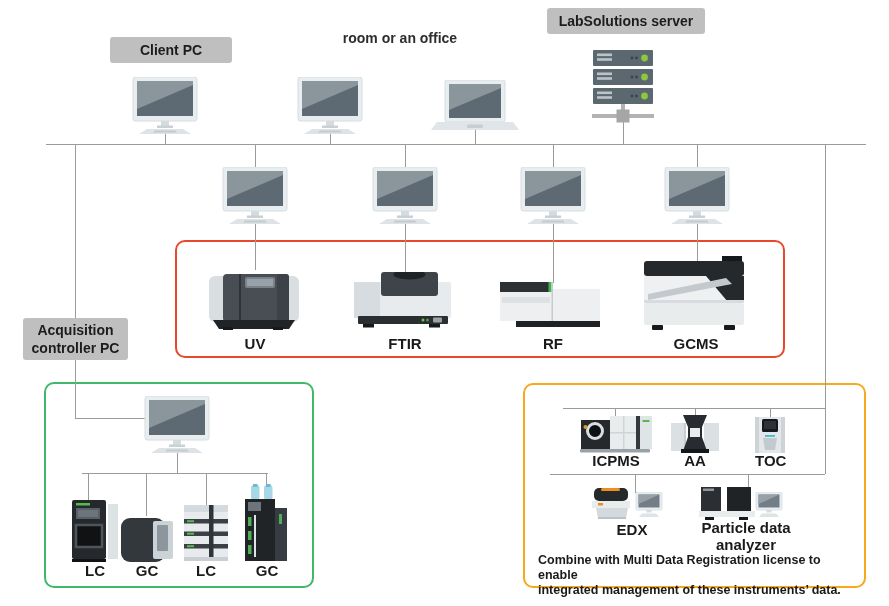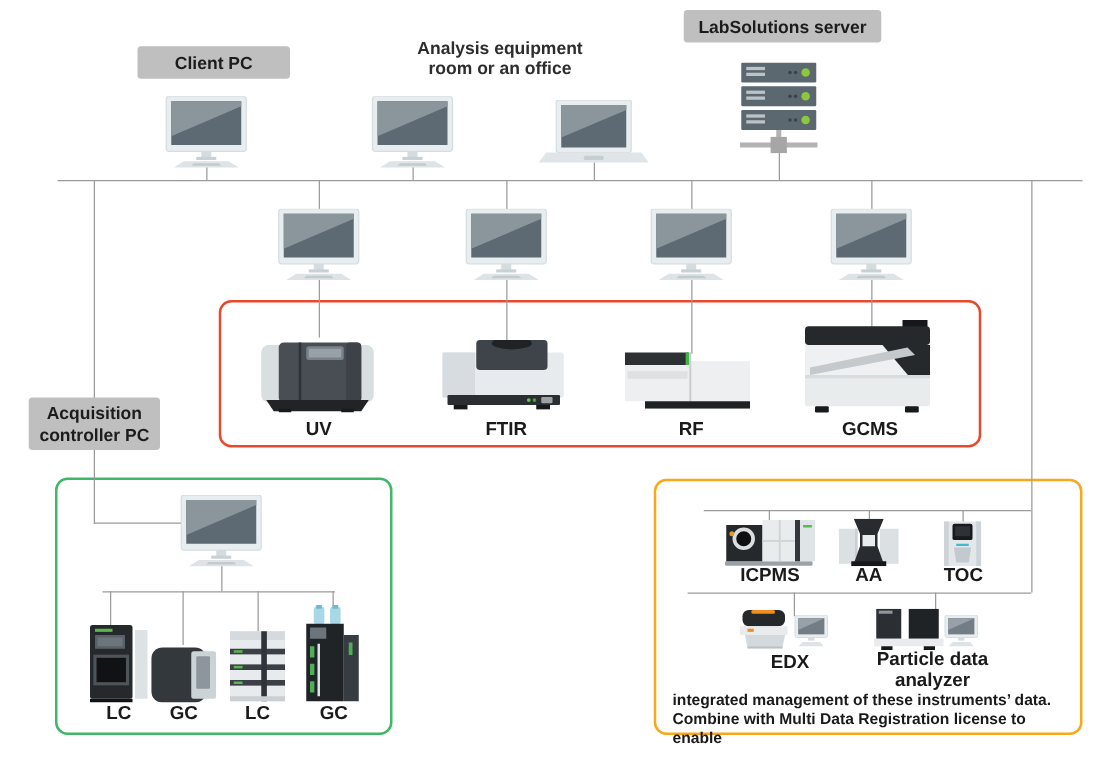--- a/index.html
+++ b/index.html
@@ -249,21 +249,20 @@
 
   <div class="group-box" id="red-box" style="left:175px;top:240px;width:606px;height:114px;"></div>
   <div class="group-box" id="green-box" style="left:44px;top:382px;width:266px;height:202px;"></div>
   <div class="group-box" id="orange-box" style="left:523px;top:383px;width:339px;height:201px;"></div>
 
   <div class="badge" style="left:547px;top:8px;width:158px;height:26px;">LabSolutions server</div>
   <div class="badge" style="left:110px;top:37px;width:122px;height:26px;">Client PC</div>
   <div class="badge" style="left:23px;top:318px;width:105px;height:42px;">Acquisition controller PC</div>
 
   <div class="room-label" style="left:305px;top:30px;width:190px;">
-    <div>Analysis equipment</div>
     <div>room or an office</div>
   </div>
 
   <div class="icon" style="left:129px;top:77px;">
       <svg width="72" height="58">
         <use href="#sym-monitor"></use>
       </svg>
     </div>
   <div class="icon" style="left:294px;top:77px;">
       <svg width="72" height="58">
@@ -400,17 +399,17 @@
       </svg>
     </div>
 
   <div class="ilabel" style="left:597px;top:522px;width:70px;">EDX</div>
   <div class="ilabel" style="left:696px;top:520px;width:100px;">
     <div>Particle data</div>
     <div>analyzer</div>
   </div>
 
   <div class="note" style="left:538px;top:553px;width:322px;">
+    <div>Combine with Multi Data Registration license to enable</div>
     <div>integrated management of these instruments’ data.</div>
-    <div>Combine with Multi Data Registration license to enable</div>
   </div>
 
 </div>
 
 </body></html>

